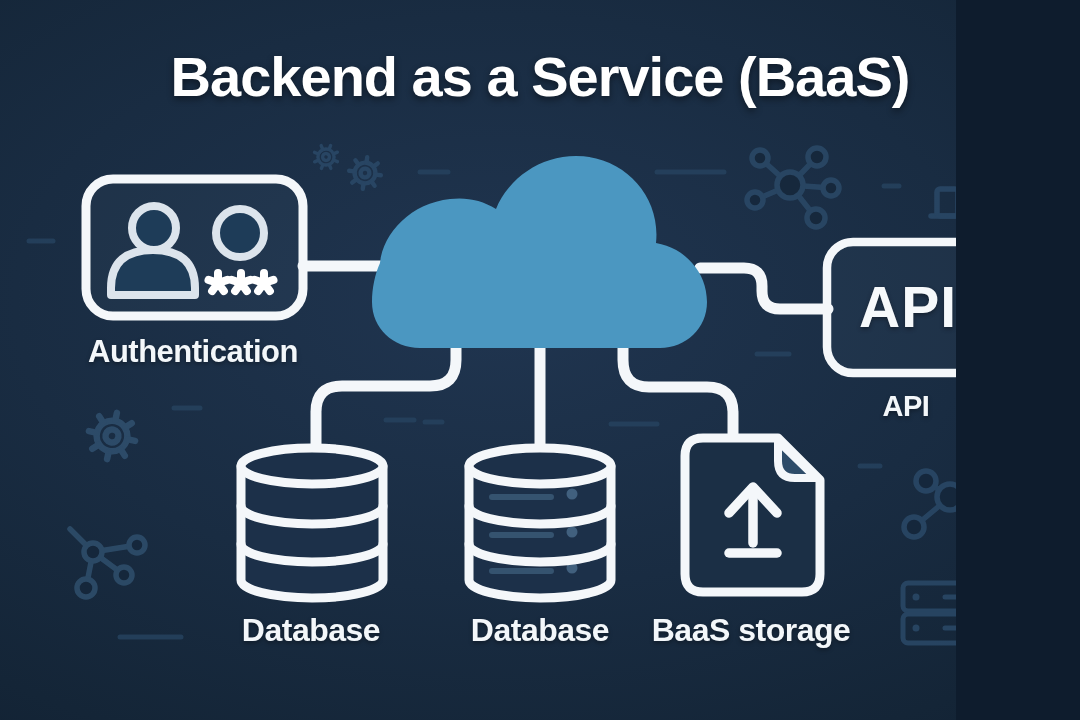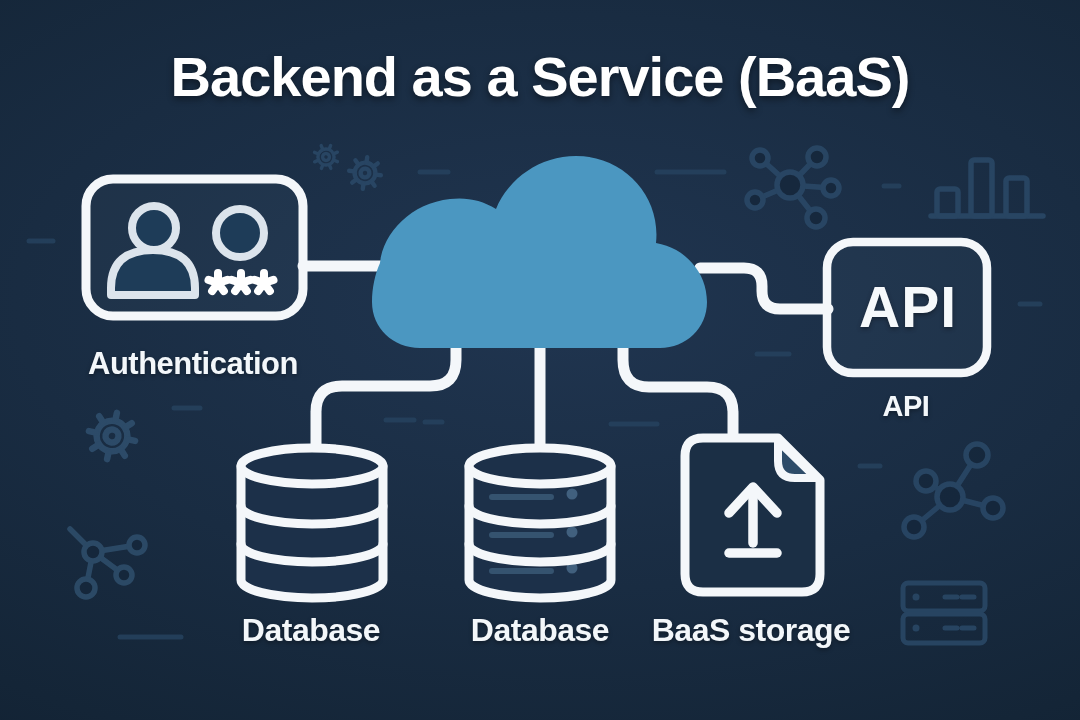--- a/index.html
+++ b/index.html
@@ -1,32 +1,32 @@
 <!DOCTYPE html>
 <html><head>
 <meta charset="utf-8">
 <style>
   html,body{margin:0;padding:0;background:#0e1c2d;}
   #stage{
-    position:relative;width:1080px;height:720px;overflow:hidden;
+    position:relative;width:956px;height:720px;overflow:hidden;
     background:radial-gradient(120% 95% at 52% 42%, #203550 0%, #192c42 42%, #142537 70%, #0e1c2d 100%);
     font-family:"Liberation Sans", sans-serif;
   }
   #stage svg{position:absolute;left:0;top:0;}
   .title{
     position:absolute;left:540px;top:44px;transform:translateX(-50%);
     white-space:nowrap;color:#ffffff;font-size:56px;font-weight:700;letter-spacing:-1px;
     text-shadow:0 3px 7px rgba(0,0,0,0.45);
   }
   .lbl{
     position:absolute;transform:translateX(-50%);white-space:nowrap;
     color:#f3f7fa;font-weight:700;font-size:31px;letter-spacing:-0.5px;
     text-shadow:0 2px 4px rgba(0,0,0,0.35);
   }
-  .lbl-auth{left:193px;top:334px;margin-top:12px;}
+  .lbl-auth{left:193px;top:334px;}
   .lbl-db1{left:311px;top:612px;font-size:32px;}
   .lbl-db2{left:540px;top:612px;font-size:32px;}
   .lbl-fs{left:751px;top:612px;font-size:32px;}
   .lbl-api{left:906px;top:390px;font-size:29px;}
   .api-text{
     position:absolute;left:908px;top:307px;transform:translate(-50%,-50%);
     color:#f6f9fb;font-size:57px;font-weight:700;letter-spacing:1px;
     text-shadow:0 2px 4px rgba(0,0,0,0.35);
   }
 </style>

